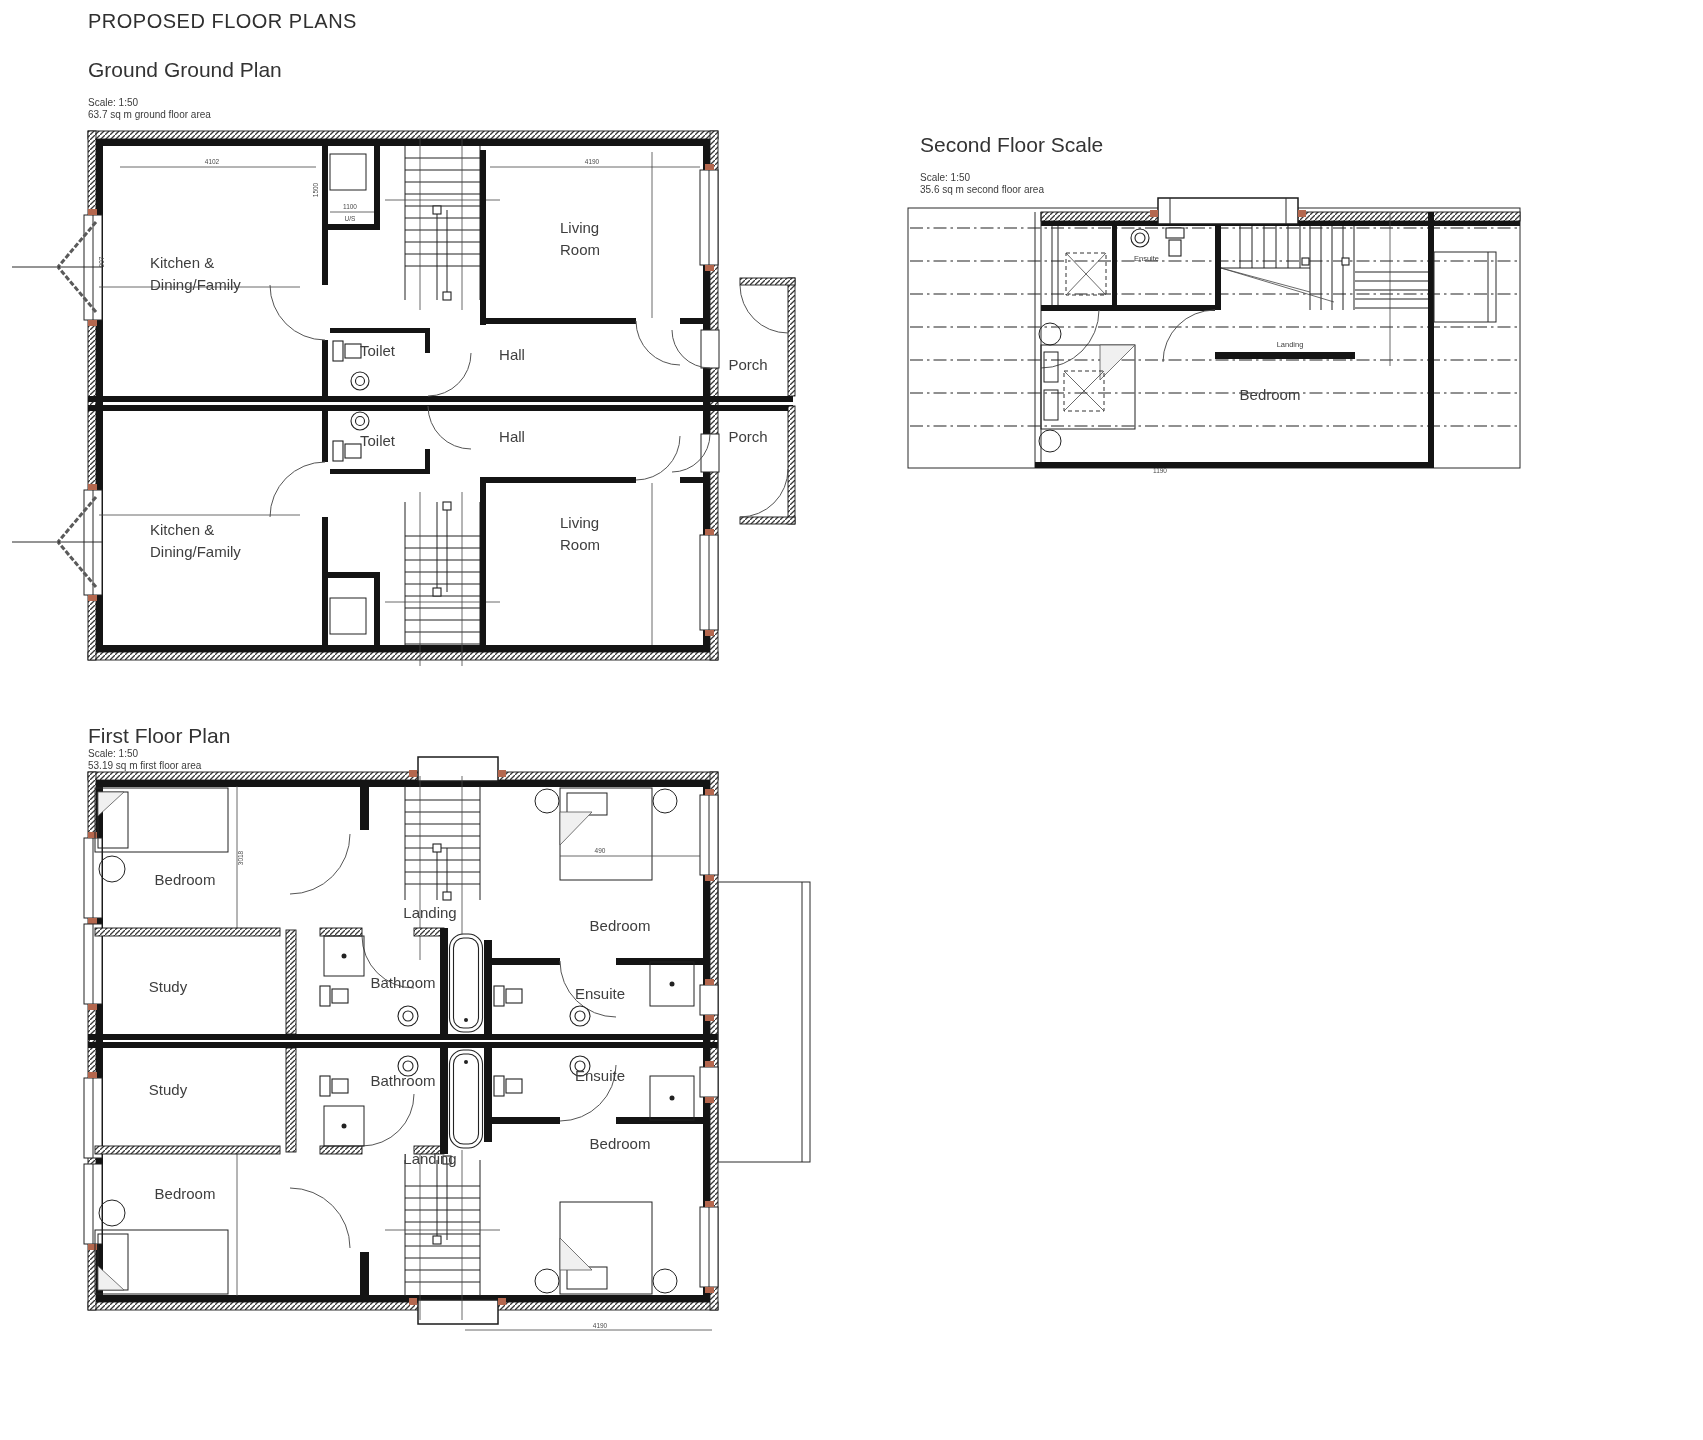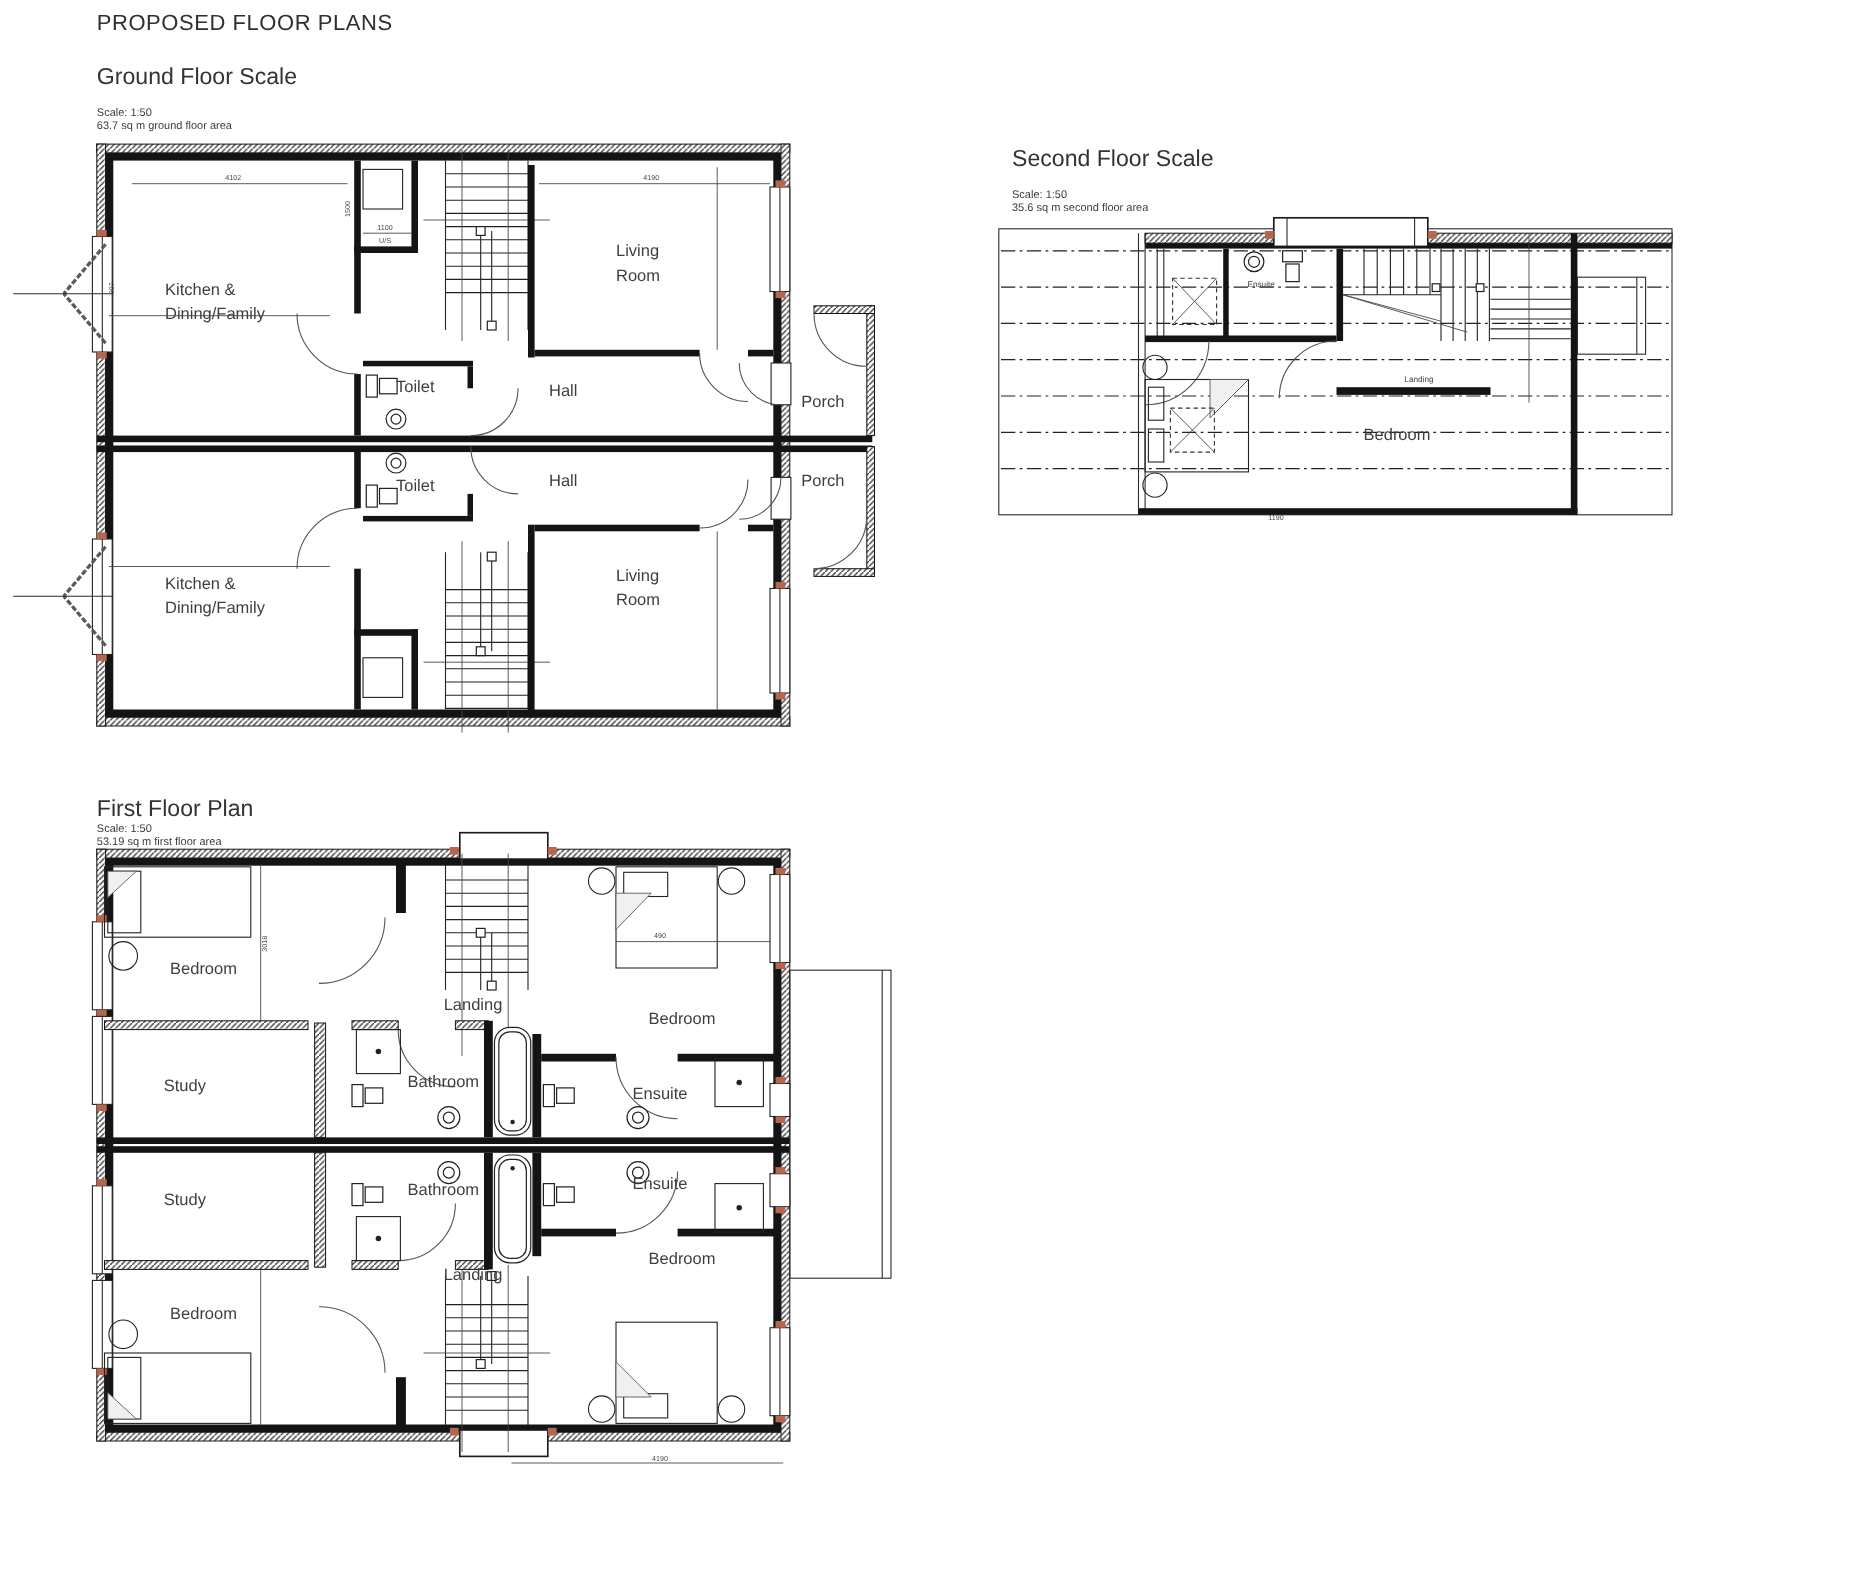--- a/index.html
+++ b/index.html
@@ -26,21 +26,21 @@
   .chm{fill:#fff;stroke:#1b1b1b;stroke-width:1.5}
   .thin{stroke:#2a2a2a;stroke-width:1;fill:none}
 </style>
 </head>
 <body>
 
 <div class="page">
 
   <div class="hd-main" style="left:88px;top:10px">PROPOSED FLOOR PLANS</div>
 
-  <div class="hd-plan" style="left:88px;top:58px">Ground Floor Scale</div>
+  <div class="hd-plan" style="left:88px;top:58px">Ground Ground Plan</div>
   <div class="hd-sub" style="left:88px;top:86px">Scale: 1:50</div>
   <div class="hd-sub" style="left:88px;top:98px">63.7 sq m ground floor area</div>
 
   <div class="hd-plan" style="left:920px;top:133px">Second Floor Scale</div>
   <div class="hd-sub" style="left:920px;top:161px">Scale: 1:50</div>
   <div class="hd-sub" style="left:920px;top:173px">35.6 sq m second floor area</div>
 
   <div class="hd-plan" style="left:88px;top:724px">First Floor Plan</div>
   <div class="hd-sub" style="left:88px;top:737px">Scale: 1:50</div>
   <div class="hd-sub" style="left:88px;top:749px">53.19 sq m first floor area</div>

